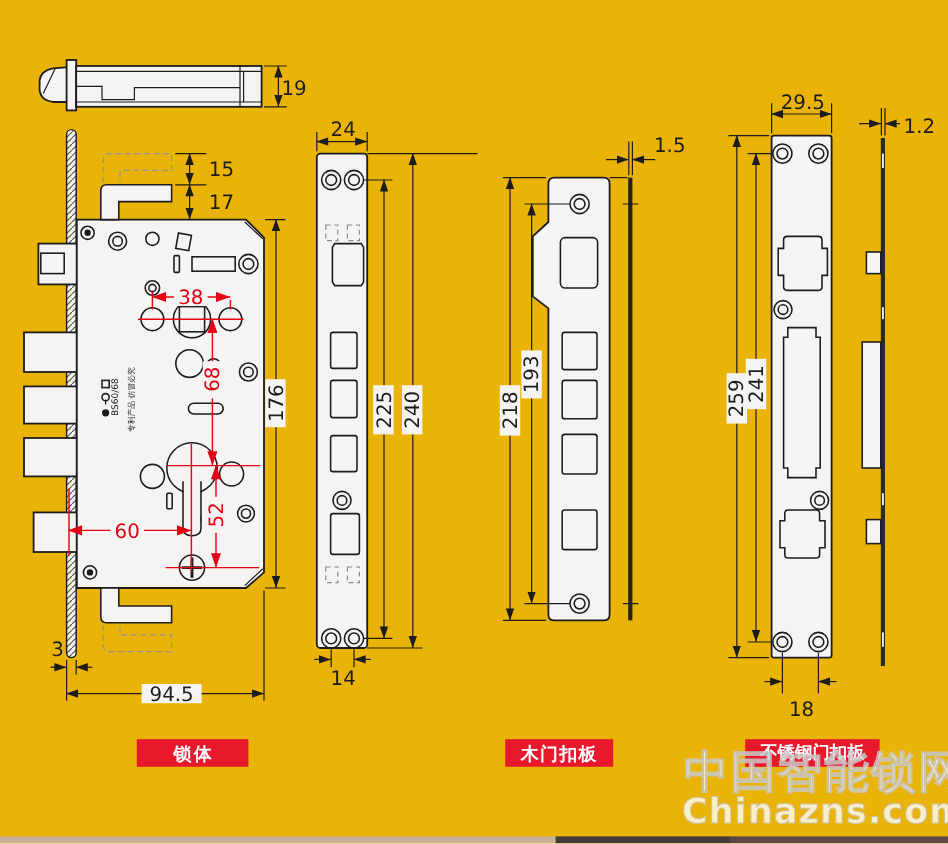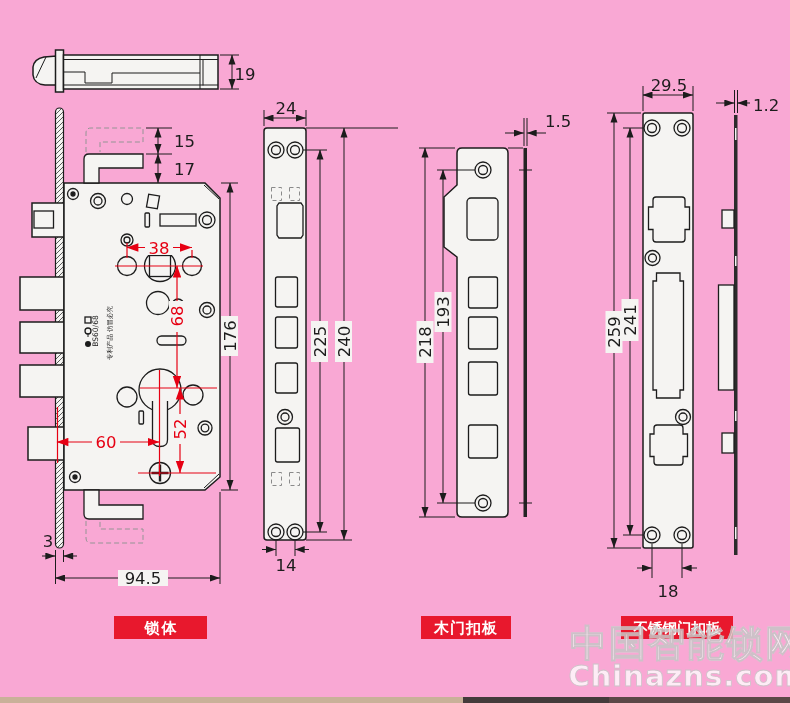--- a/index.html
+++ b/index.html
@@ -1,16 +1,16 @@
 <!DOCTYPE html>
 <html><head>
 <meta charset="utf-8">
 <style>
   html,body{margin:0;padding:0;background:#fff;}
-  #stage{position:relative;width:790px;height:703px;background:#f9a8d4;overflow:hidden;
+  #stage{position:relative;width:790px;height:703px;background:#eab308;overflow:hidden;
          font-family:"DejaVu Sans",sans-serif;}
   svg text{font-family:"DejaVu Sans",sans-serif;}
   .dim{font-size:16.5px;fill:#1c1c1c;}
   .dimr{font-size:16.5px;fill:#e60013;}
   .badge-t{font-size:15px;fill:#ffffff;font-weight:bold;letter-spacing:2px;}
   .wm1{font-size:37px;font-weight:bold;fill:rgba(255,255,255,0.92);stroke:#c6c6c6;stroke-width:0.8;letter-spacing:2px;}
   .wm2{font-size:29px;font-weight:bold;fill:rgba(255,255,255,0.92);stroke:#c6c6c6;stroke-width:0.8;letter-spacing:1px;}
   .ln{stroke:#1c1c1c;stroke-width:1;fill:none;}
   .lnr{stroke:#e60013;stroke-width:1.2;fill:none;}
   .sh{stroke:#1c1c1c;stroke-width:1.5;fill:#f5f4f2;}

